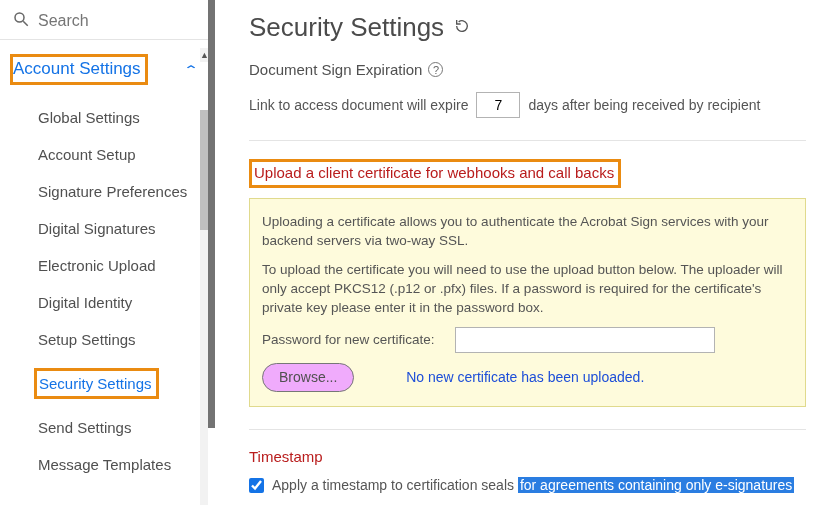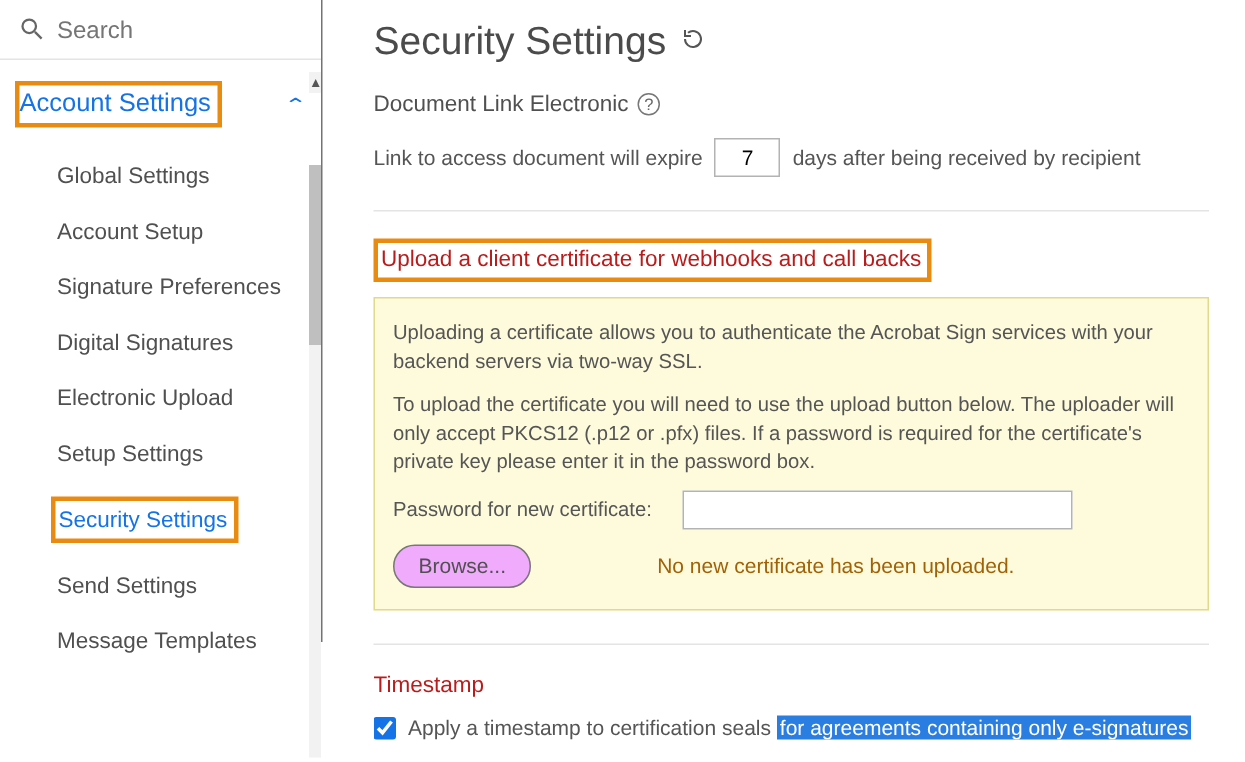--- a/index.html
+++ b/index.html
@@ -11,21 +11,21 @@
     width: 830px;
     height: 508px;
     overflow: hidden;
     position: relative;
     box-shadow: 4px 4px 6px rgba(0,0,0,.25);
   }
   .sidebar {
     width: 215px;
     float: left;
     height: 428px;
-    border-right: 1px solid #737373;
+    border-right: 7px solid #737373;
     background: #fff;
     position: relative;
   }
   .search-row {
     display: flex;
     align-items: center;
     padding: 10px 12px 8px 12px;
     border-bottom: 1px solid #e4e4e4;
   }
   .search-row svg { width: 18px; height: 18px; stroke: #666; fill: none; }
@@ -96,21 +96,21 @@
     font-size: 13.5px; color:#555; line-height: 1.4;
   }
   .yellow-box p { margin-bottom: 10px; }
   .pw-row { display:flex; align-items:center; gap:20px; margin-top:4px;}
   .pw-input { width: 260px; height:26px; border:1px solid #b3b3b3; background:#fff;}
   .browse-btn {
     margin-top: 10px; border:1px solid #777; background:#f0abfc;
     border-radius: 16px; padding:5px 16px 6px; font-size:14px; cursor:pointer;
     color:#505050;
   }
-  .no-cert { display:inline-block; margin-left: 80px; font-size:14px; color:#a16207;}
+  .no-cert { display:inline-block; margin-left: 48px; font-size:14px; color:#1d4ed8;}
   .ts-row { margin-top: 12px; display:flex; align-items:center; gap:8px; font-size:14px; color:#555;}
   .ts-row input[type=checkbox]{ width:15px; height:15px; accent-color:#1473e6;}
   .hl { background:#2a7de1; color:#fff; padding:0 2px;}
 </style>
 </head>
 <body>
 
 <div class="sidebar">
   <div class="search-row">
     <span>
@@ -126,20 +126,21 @@
     <span class="lbl">Account Settings</span>
     <span class="chev">⌃</span>
   </div>
 
   <div class="nav-list">
     <div class="nav-item"><span class="txt">Global Settings</span></div>
     <div class="nav-item"><span class="txt">Account Setup</span></div>
     <div class="nav-item"><span class="txt">Signature Preferences</span></div>
     <div class="nav-item"><span class="txt">Digital Signatures</span></div>
     <div class="nav-item"><span class="txt">Electronic Upload</span></div>
+    <div class="nav-item"><span class="txt">Digital Identity</span></div>
     <div class="nav-item"><span class="txt">Setup Settings</span></div>
     <div class="nav-item active"><span class="txt">Security Settings</span></div>
     <div class="nav-item"><span class="txt">Send Settings</span></div>
     <div class="nav-item"><span class="txt">Message Templates</span></div>
   </div>
 
   <span class="scroll-arrow" style="top:48px">▲</span>
   <div class="scrollbar-track"></div>
   <div class="scrollbar-thumb"></div>
 </div>
@@ -149,21 +150,21 @@
     <h1>Security Settings</h1>
     <span class="refresh-icon">
       <svg viewBox="0 0 24 24">
           <path d="M4 12a8 8 0 1 0 3-6.2" stroke-width="2" fill="none"></path>
           <polyline points="4,3 4,9 10,9" stroke-width="2" fill="none"></polyline>
         </svg>
     </span>
   </div>
 
   <div class="subhead">
-    <span>Document Link Electronic</span>
+    <span>Document Sign Expiration</span>
     <span class="help-icon">?</span>
   </div>
   <div class="expire-row">
     <span>Link to access document will expire</span>
     <input class="expire-input" value="7" style="">
     <span>days after being received by recipient</span>
   </div>
 
   <hr class="rule">
 

